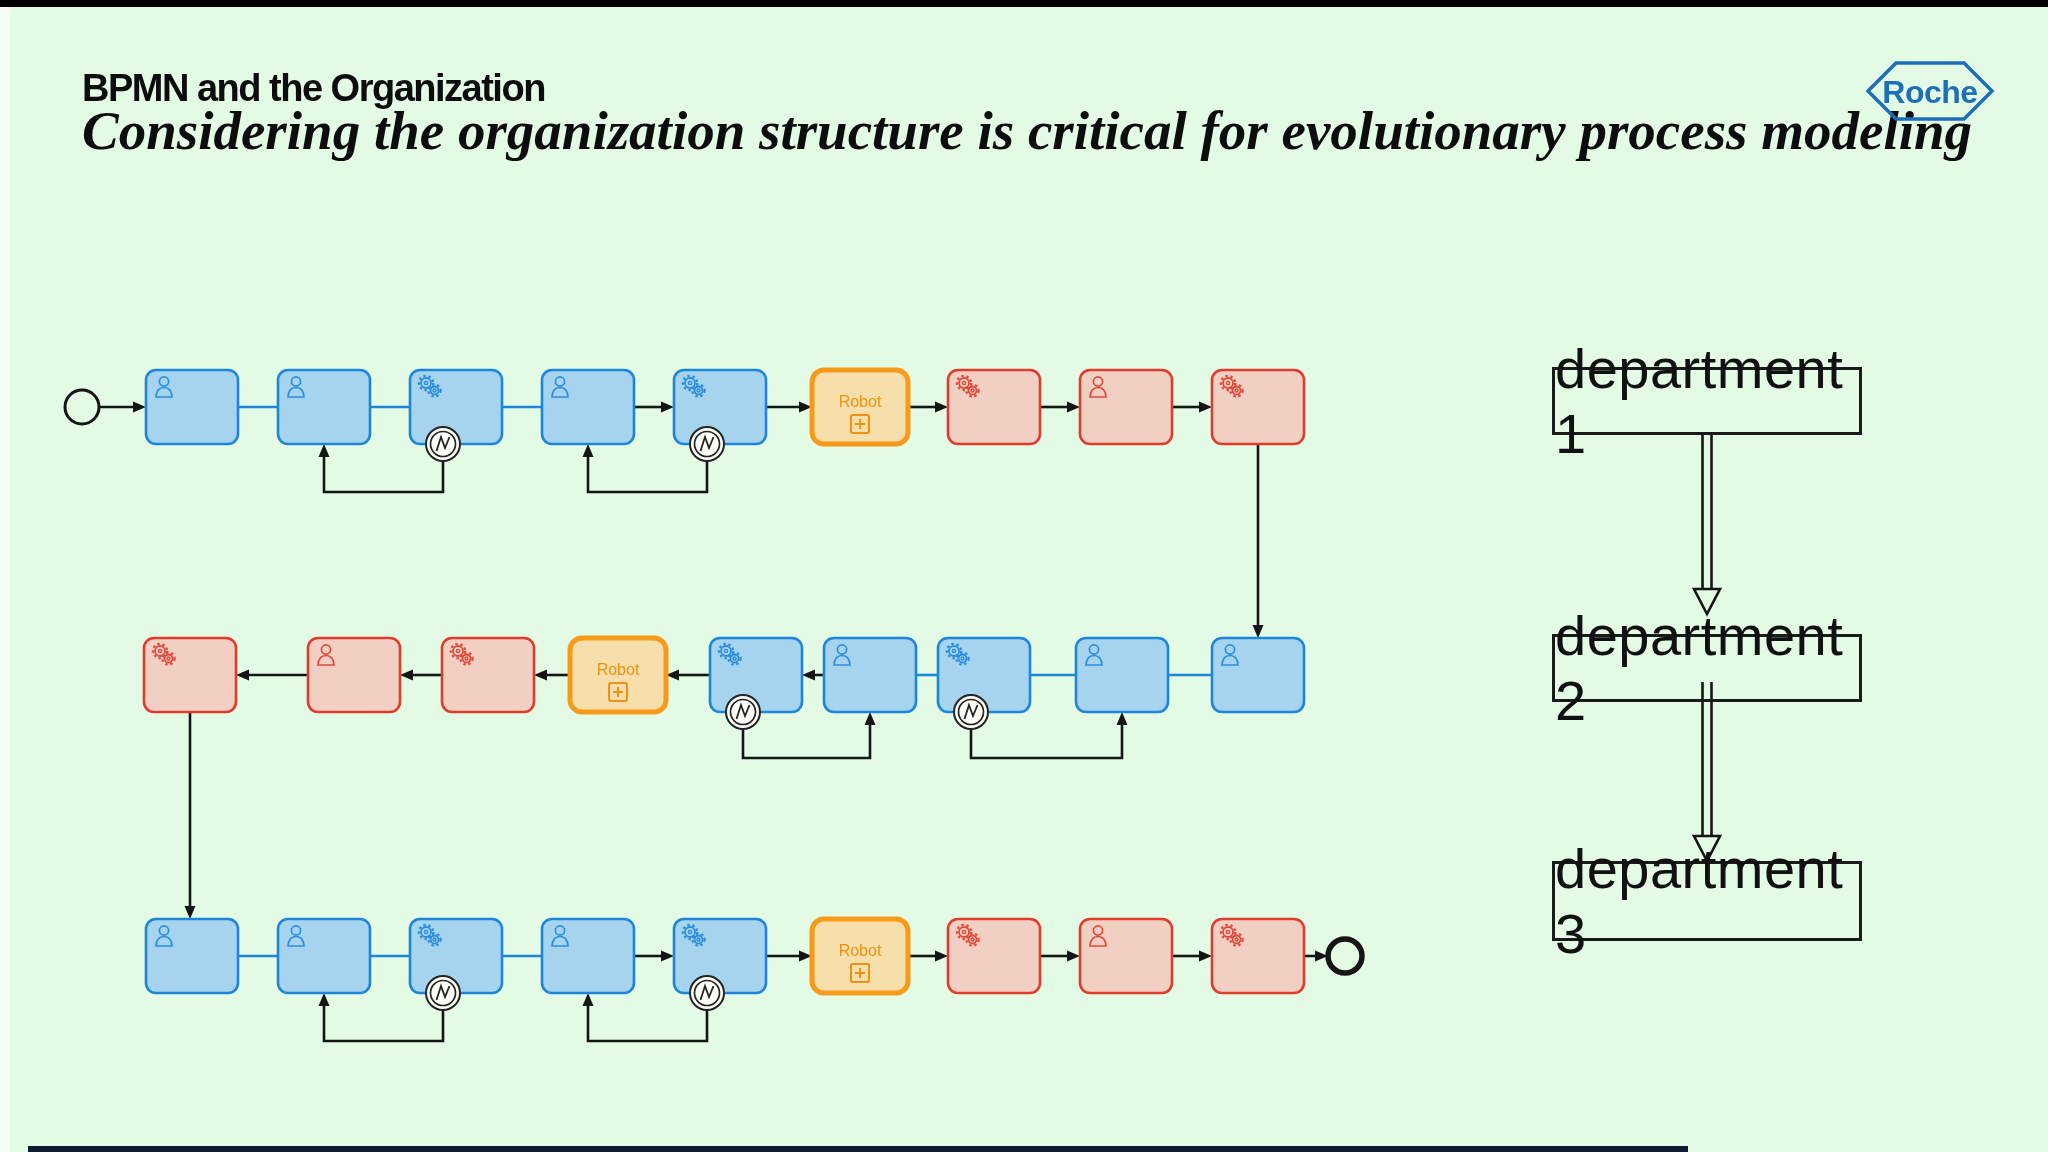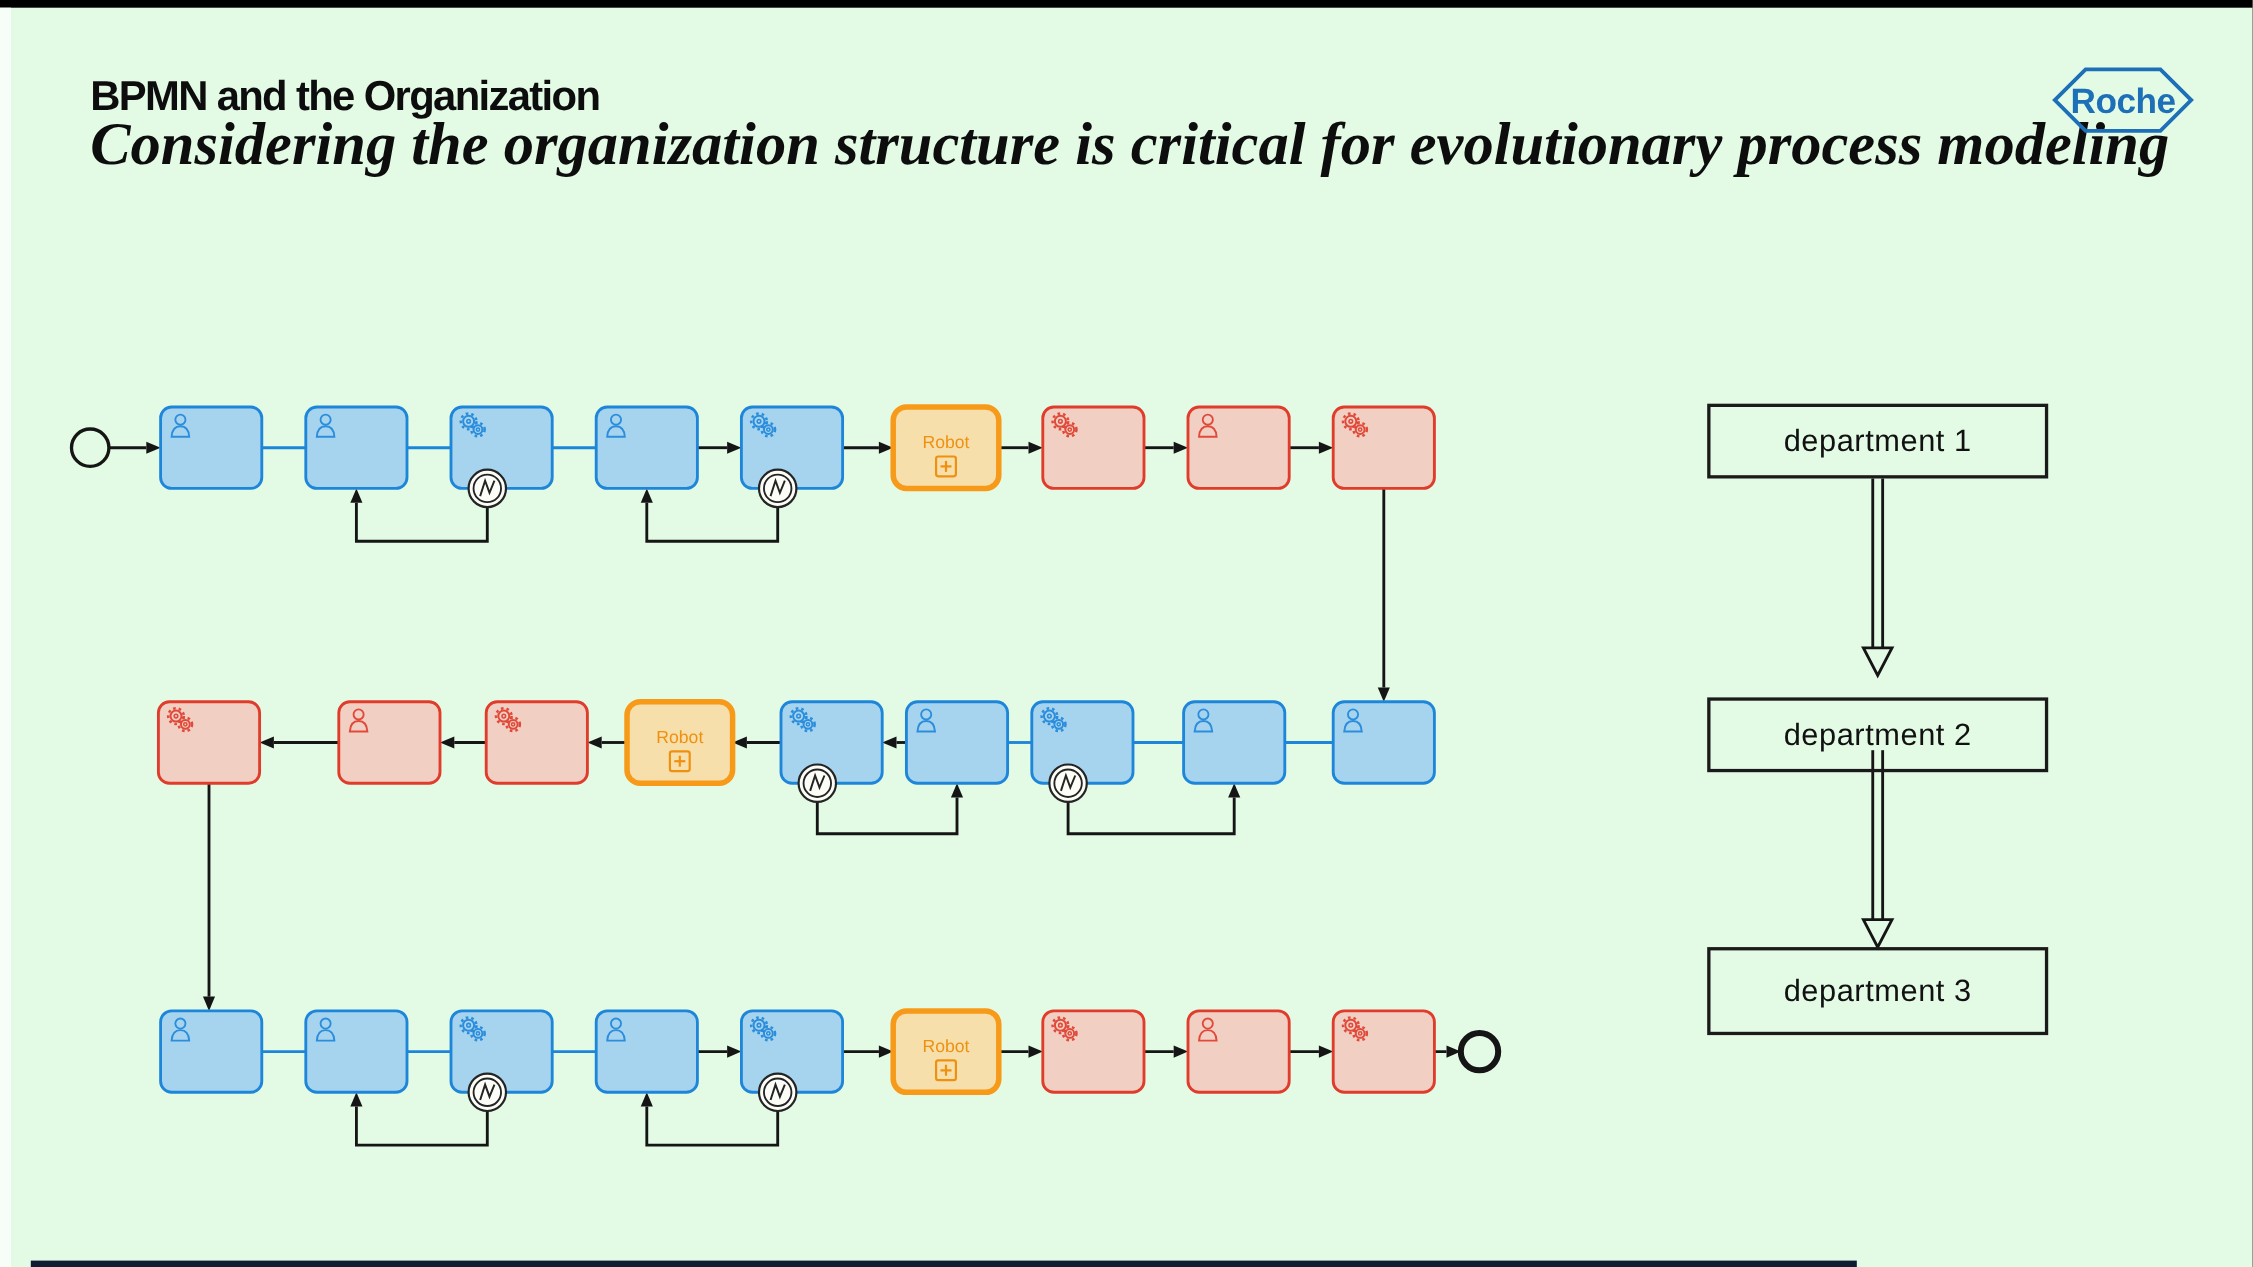--- a/index.html
+++ b/index.html
@@ -8,22 +8,22 @@
   #frame-top{position:absolute;left:0;top:0;width:2048px;height:7px;}
   #frame-left{position:absolute;left:0;top:7px;width:10px;height:1145px;}
   #frame-bottom{position:absolute;left:28px;top:1146px;width:1660px;height:6px;}
   #title{position:absolute;left:82px;top:42px;font-size:38px;font-weight:bold;
          color:#0d0d0d;letter-spacing:-1.5px;white-space:nowrap;}
   #subtitle{position:absolute;left:82px;top:99px;font-family:"Liberation Serif",serif;
          font-style:italic;font-weight:bold;font-size:55px;color:#0d0d0d;white-space:nowrap;}
   #gfx{position:absolute;left:0;top:0;width:2048px;height:1152px;}
   svg text{font-family:"Liberation Sans",sans-serif;}
   .dept{position:absolute;border:3px solid #1a1a1a;box-sizing:border-box;
-        display:flex;align-items:center;justify-content:center;
-        font-size:28px;color:#111;letter-spacing:0.5px;}
+        display:flex;align-items:center;
+        font-size:56px;color:#111;letter-spacing:0.5px;}
 </style>
 </head>
 <body>
 
 <div id="slide" style="background: rgb(227, 250, 229);">
   <div id="frame-top" style="background: rgb(0, 0, 0);"></div>
   <div id="frame-left" style="background: rgb(247, 253, 247);"></div>
   <div id="frame-bottom" style="background: rgb(13, 27, 51);"></div>
 
   <h1 id="title">BPMN and the Organization</h1>

